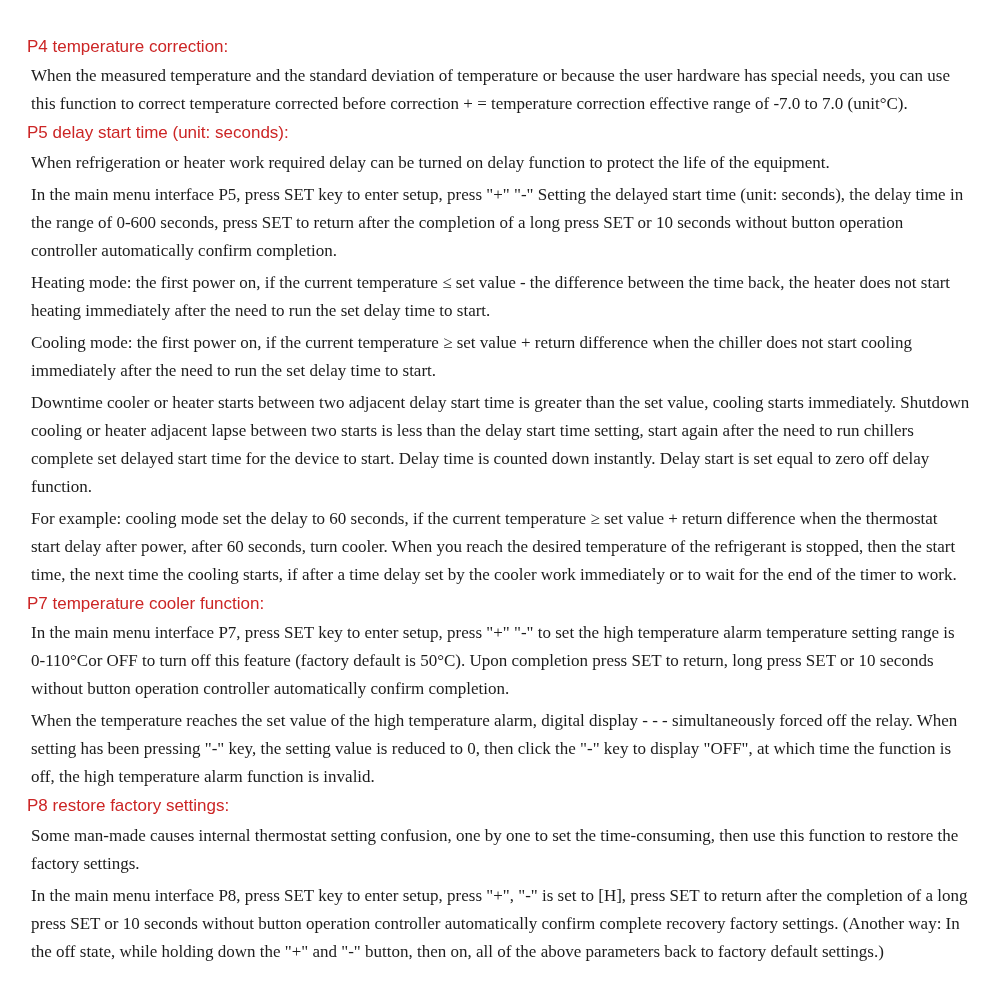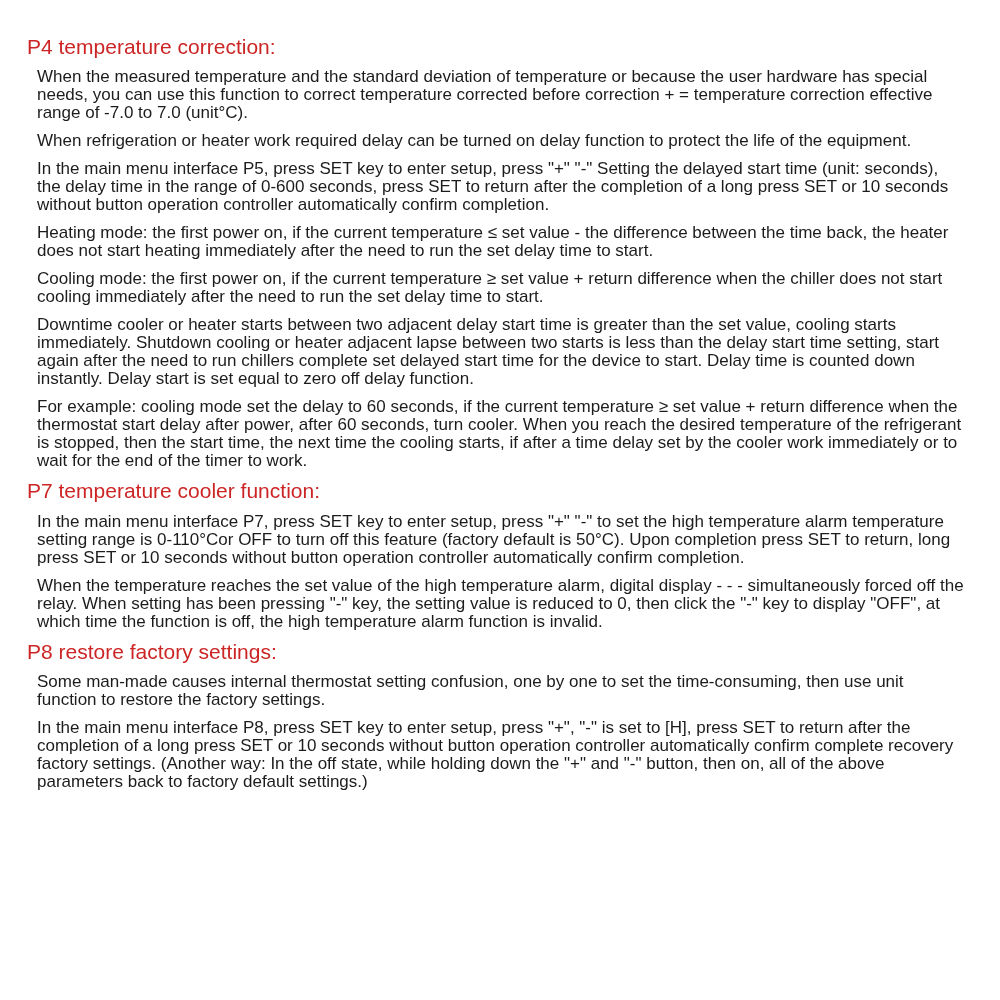--- a/index.html
+++ b/index.html
@@ -22,57 +22,59 @@
   }
   .doc {
     width: 948px;
     font-size: 17px;
     line-height: 22.4px;
     color: #1c1c1c;
     -webkit-font-smoothing: antialiased;
   }
   .section-heading {
     margin: 0;
-    font-size: 21px;
+    font-size: 17px;
     font-weight: 400;
     color: #cc2525;
     line-height: 22.4px;
   }
   .para {
-    margin: 10px;
-    line-height: 18px;
+    margin: 4px;
+    line-height: 28px;
+    font-family: Liberation Serif, serif;
   }
 </style>
 </head>
 <body>
 
 <div class="page">
   <div class="doc">
 
     <div>
       <h2 class="section-heading">P4 temperature correction:</h2>
       <p class="para">When the measured temperature and the standard deviation of temperature or because the user hardware has special needs, you can use this function to correct temperature corrected before correction + = temperature correction effective range of -7.0 to 7.0 (unit°C).</p>
     </div>
 
     <div>
+      <h2 class="section-heading">P5 delay start time (unit: seconds):</h2>
       <p class="para">When refrigeration or heater work required delay can be turned on delay function to protect the life of the equipment.</p>
       <p class="para">In the main menu interface P5, press SET key to enter setup, press "+" "-" Setting the delayed start time (unit: seconds), the delay time in the range of 0-600 seconds, press SET to return after the completion of a long press SET or 10 seconds without button operation controller automatically confirm completion.</p>
       <p class="para">Heating mode: the first power on, if the current temperature ≤ set value - the difference between the time back, the heater does not start heating immediately after the need to run the set delay time to start.</p>
       <p class="para">Cooling mode: the first power on, if the current temperature ≥ set value + return difference when the chiller does not start cooling immediately after the need to run the set delay time to start.</p>
       <p class="para">Downtime cooler or heater starts between two adjacent delay start time is greater than the set value, cooling starts immediately. Shutdown cooling or heater adjacent lapse between two starts is less than the delay start time setting, start again after the need to run chillers complete set delayed start time for the device to start. Delay time is counted down instantly. Delay start is set equal to zero off delay function.</p>
       <p class="para">For example: cooling mode set the delay to 60 seconds, if the current temperature ≥ set value + return difference when the thermostat start delay after power, after 60 seconds, turn cooler. When you reach the desired temperature of the refrigerant is stopped, then the start time, the next time the cooling starts, if after a time delay set by the cooler work immediately or to wait for the end of the timer to work.</p>
     </div>
 
 
     <div>
       <h2 class="section-heading">P7 temperature cooler function:</h2>
       <p class="para">In the main menu interface P7, press SET key to enter setup, press "+" "-" to set the high temperature alarm temperature setting range is 0-110°Cor OFF to turn off this feature (factory default is 50°C). Upon completion press SET to return, long press SET or 10 seconds without button operation controller automatically confirm completion.</p>
       <p class="para">When the temperature reaches the set value of the high temperature alarm, digital display - - - simultaneously forced off the relay. When setting has been pressing "-" key, the setting value is reduced to 0, then click the "-" key to display "OFF", at which time the function is off, the high temperature alarm function is invalid.</p>
     </div>
 
     <div>
       <h2 class="section-heading">P8 restore factory settings:</h2>
-      <p class="para">Some man-made causes internal thermostat setting confusion, one by one to set the time-consuming, then use unit function to restore the factory settings.</p>
+      <p class="para">Some man-made causes internal thermostat setting confusion, one by one to set the time-consuming, then use this function to restore the factory settings.</p>
       <p class="para">In the main menu interface P8, press SET key to enter setup, press "+", "-" is set to [H], press SET to return after the completion of a long press SET or 10 seconds without button operation controller automatically confirm complete recovery factory settings. (Another way: In the off state, while holding down the "+" and "-" button, then on, all of the above parameters back to factory default settings.)</p>
     </div>
 
   </div>
 </div>
 
 </body></html>

